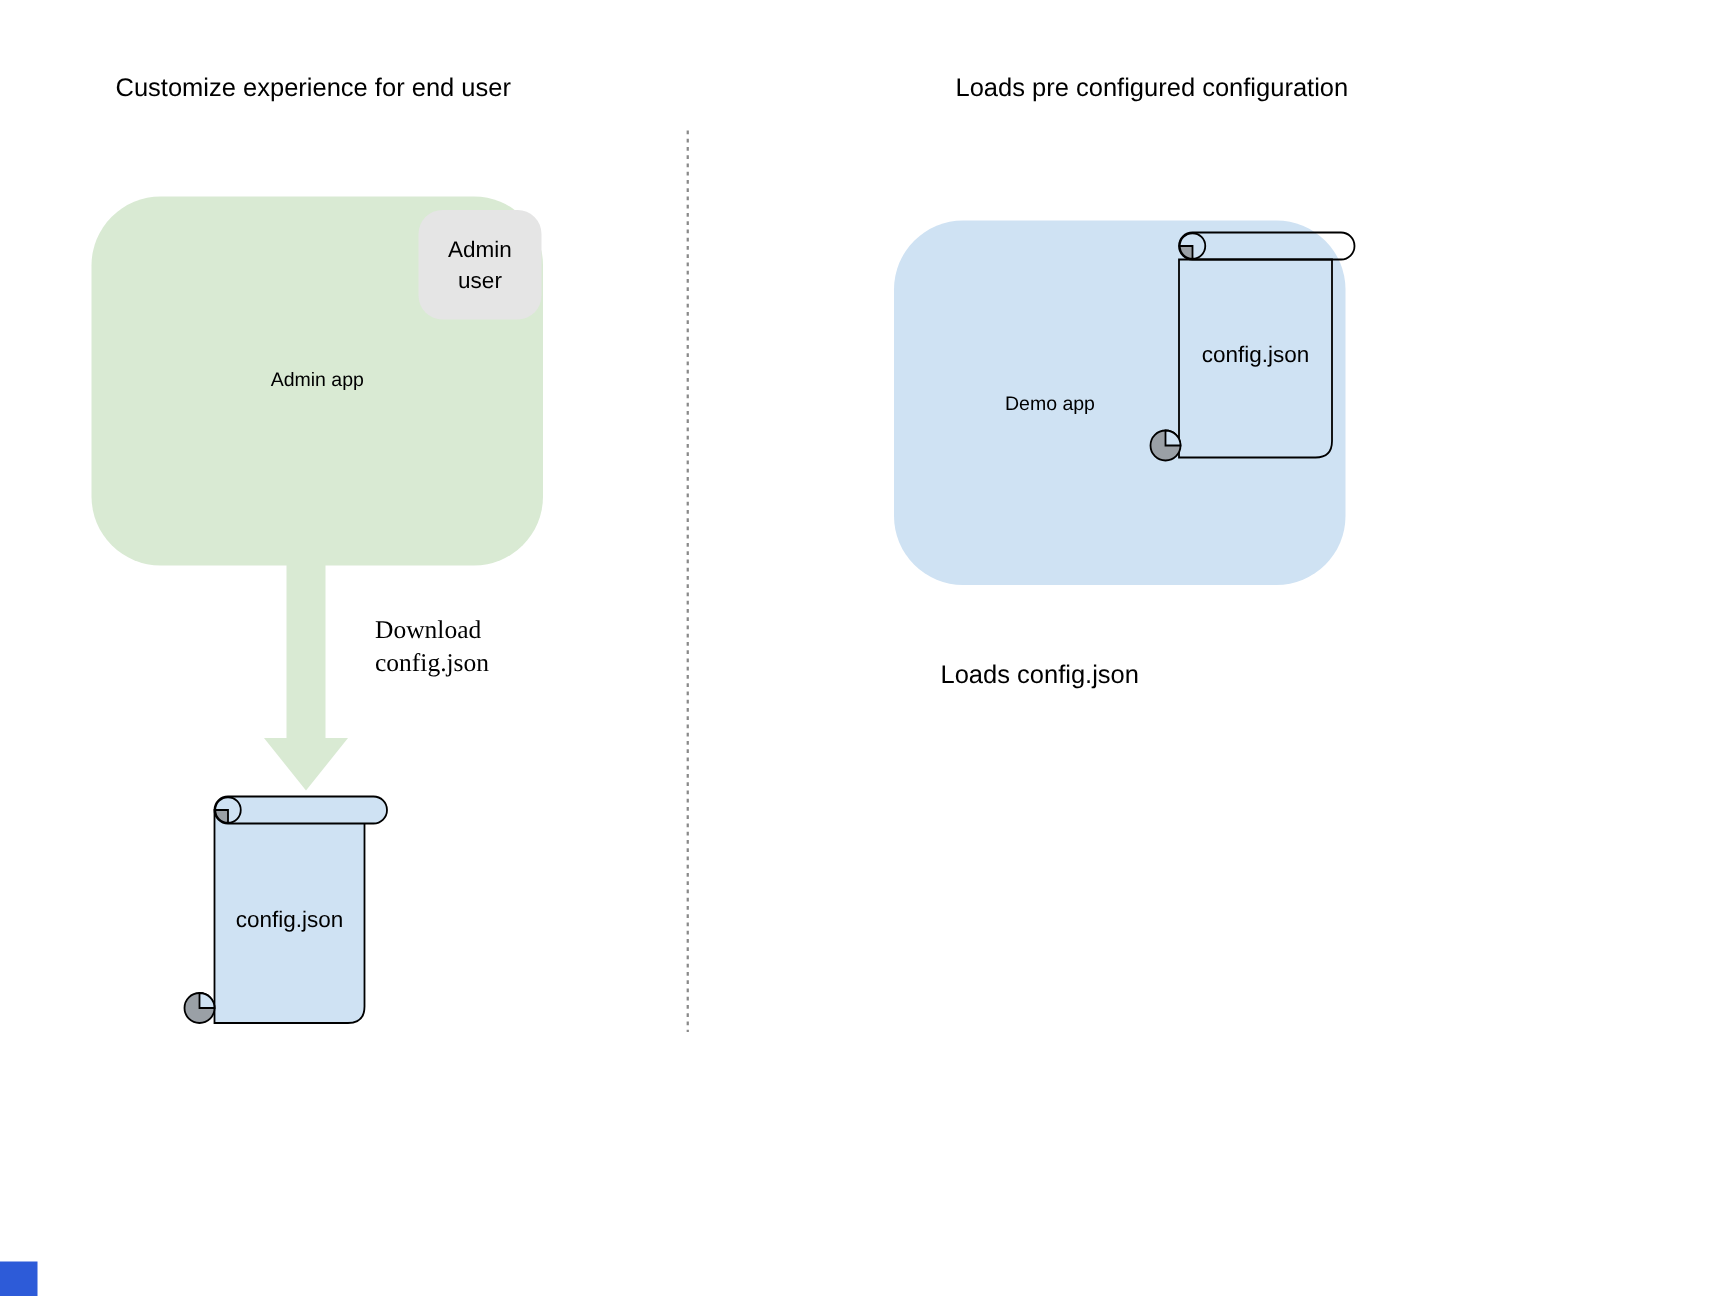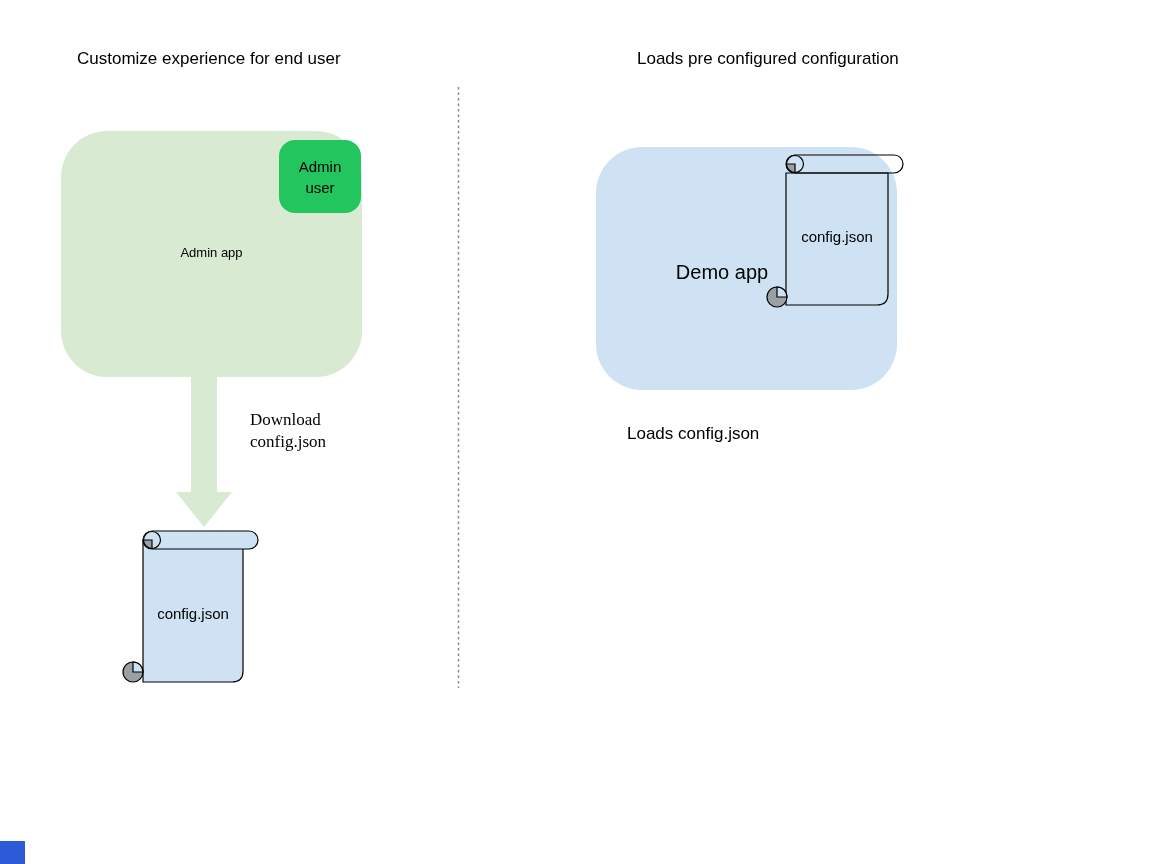--- a/index.html
+++ b/index.html
@@ -6,30 +6,30 @@
   body{
     width:1152px;height:864px;background:#ffffff;overflow:hidden;position:relative;
     font-family:"Liberation Sans",sans-serif;color:#000;
   }
   .abs{position:absolute;}
   .title{font-size:17px;white-space:nowrap;}
   .app-rect{border-radius:46px;}
   #admin-rect{left:61px;top:131px;width:301px;height:246px;background:#d9ead3;}
   #demo-rect{left:596px;top:147px;width:301px;height:243px;background:#cfe2f3;}
   #admin-panel{
-    left:279px;top:140px;width:82px;height:73px;border-radius:16px;background:#22c55e;
+    left:279px;top:140px;width:82px;height:73px;border-radius:16px;background:#e5e5e5;
     display:flex;flex-direction:column;align-items:center;justify-content:center;
     font-size:15px;line-height:21px;text-align:center;
   }
   #title-left{left:77px;top:49px;}
   #title-right{left:605px;top:49px;margin-left:32px;}
   #admin-app-label{left:61px;top:245px;width:301px;text-align:center;font-size:13px;}
-  #demo-app-label{left:596px;top:261px;width:208px;text-align:center;font-size:20px;padding-left:22px;}
+  #demo-app-label{left:596px;top:261px;width:208px;text-align:center;font-size:13px;}
   #download-caption{left:250px;top:409px;font-size:17px;line-height:22px;font-family:Liberation Serif, serif;}
-  #loads-caption{left:627px;top:424px;font-size:17px;}
+  #loads-caption{left:627px;top:440px;font-size:17px;}
   #config-label-left{left:143px;top:605px;width:100px;text-align:center;font-size:15px;}
   #config-label-right{left:786px;top:228px;width:102px;text-align:center;font-size:15px;}
   #corner-marker{left:0;top:841px;width:25px;height:23px;background:#2d5bd8;}
   #shape-overlay{left:0;top:0;pointer-events:none;}
 </style>
 </head>
 <body>
 
 <div class="abs title" id="title-left">Customize experience for end user</div>
 <div class="abs title" id="title-right">Loads pre configured configuration</div>

